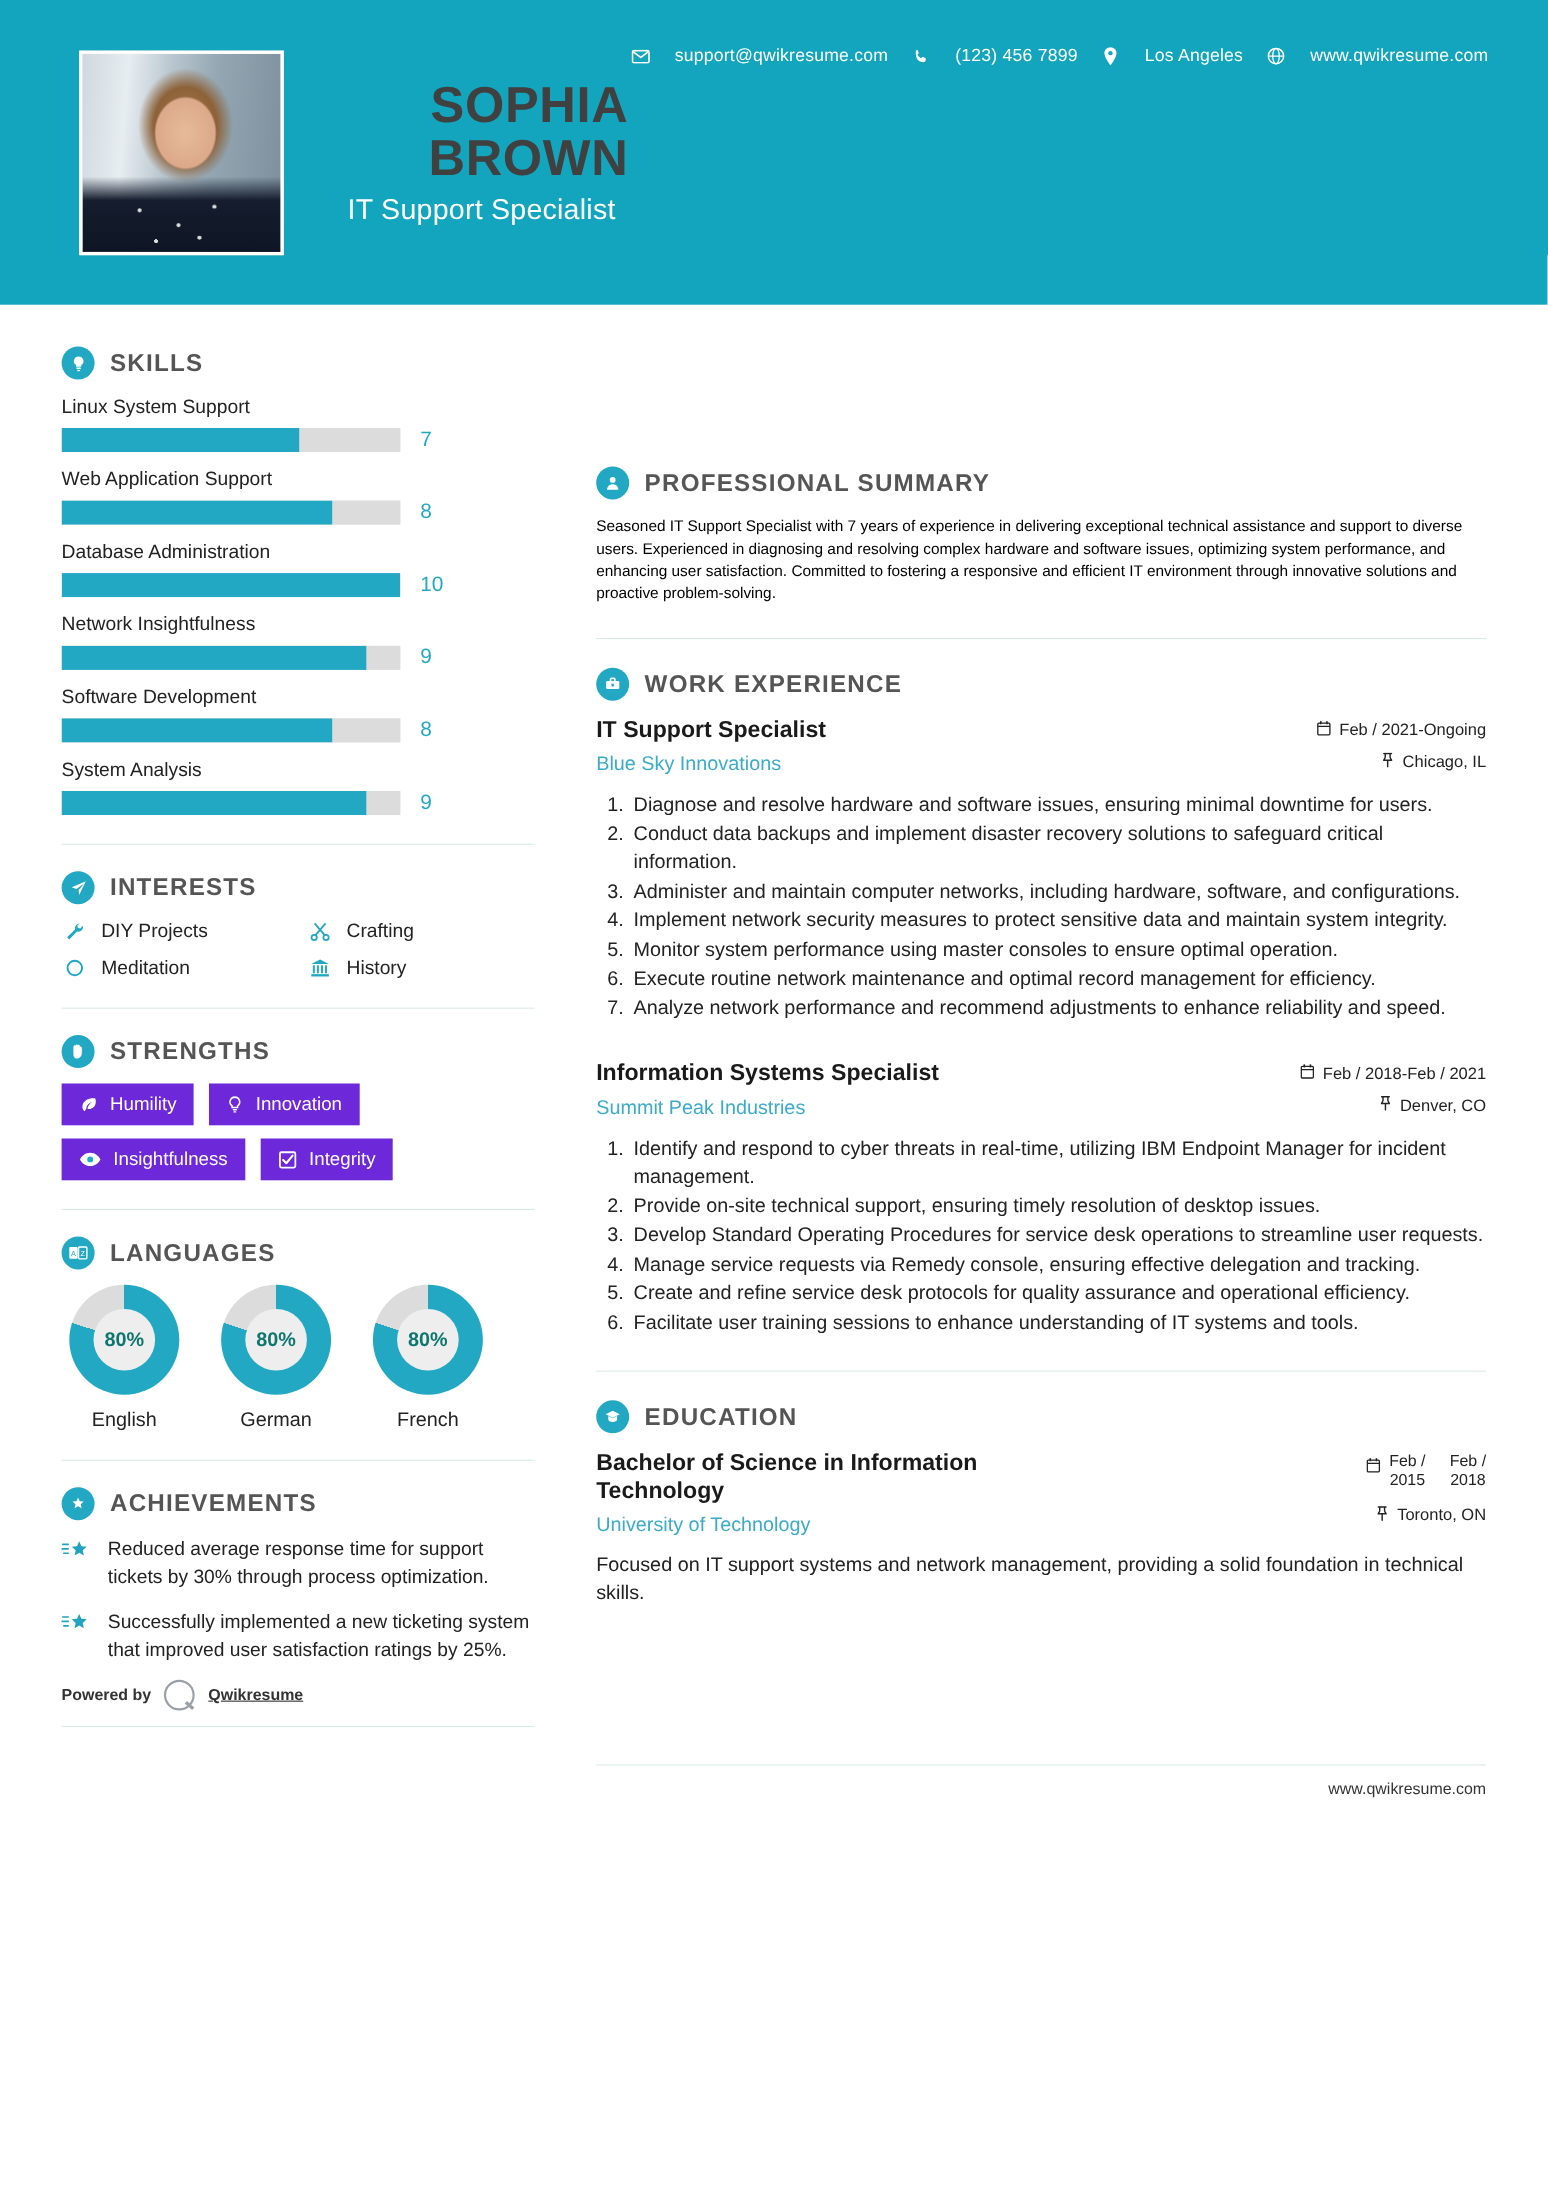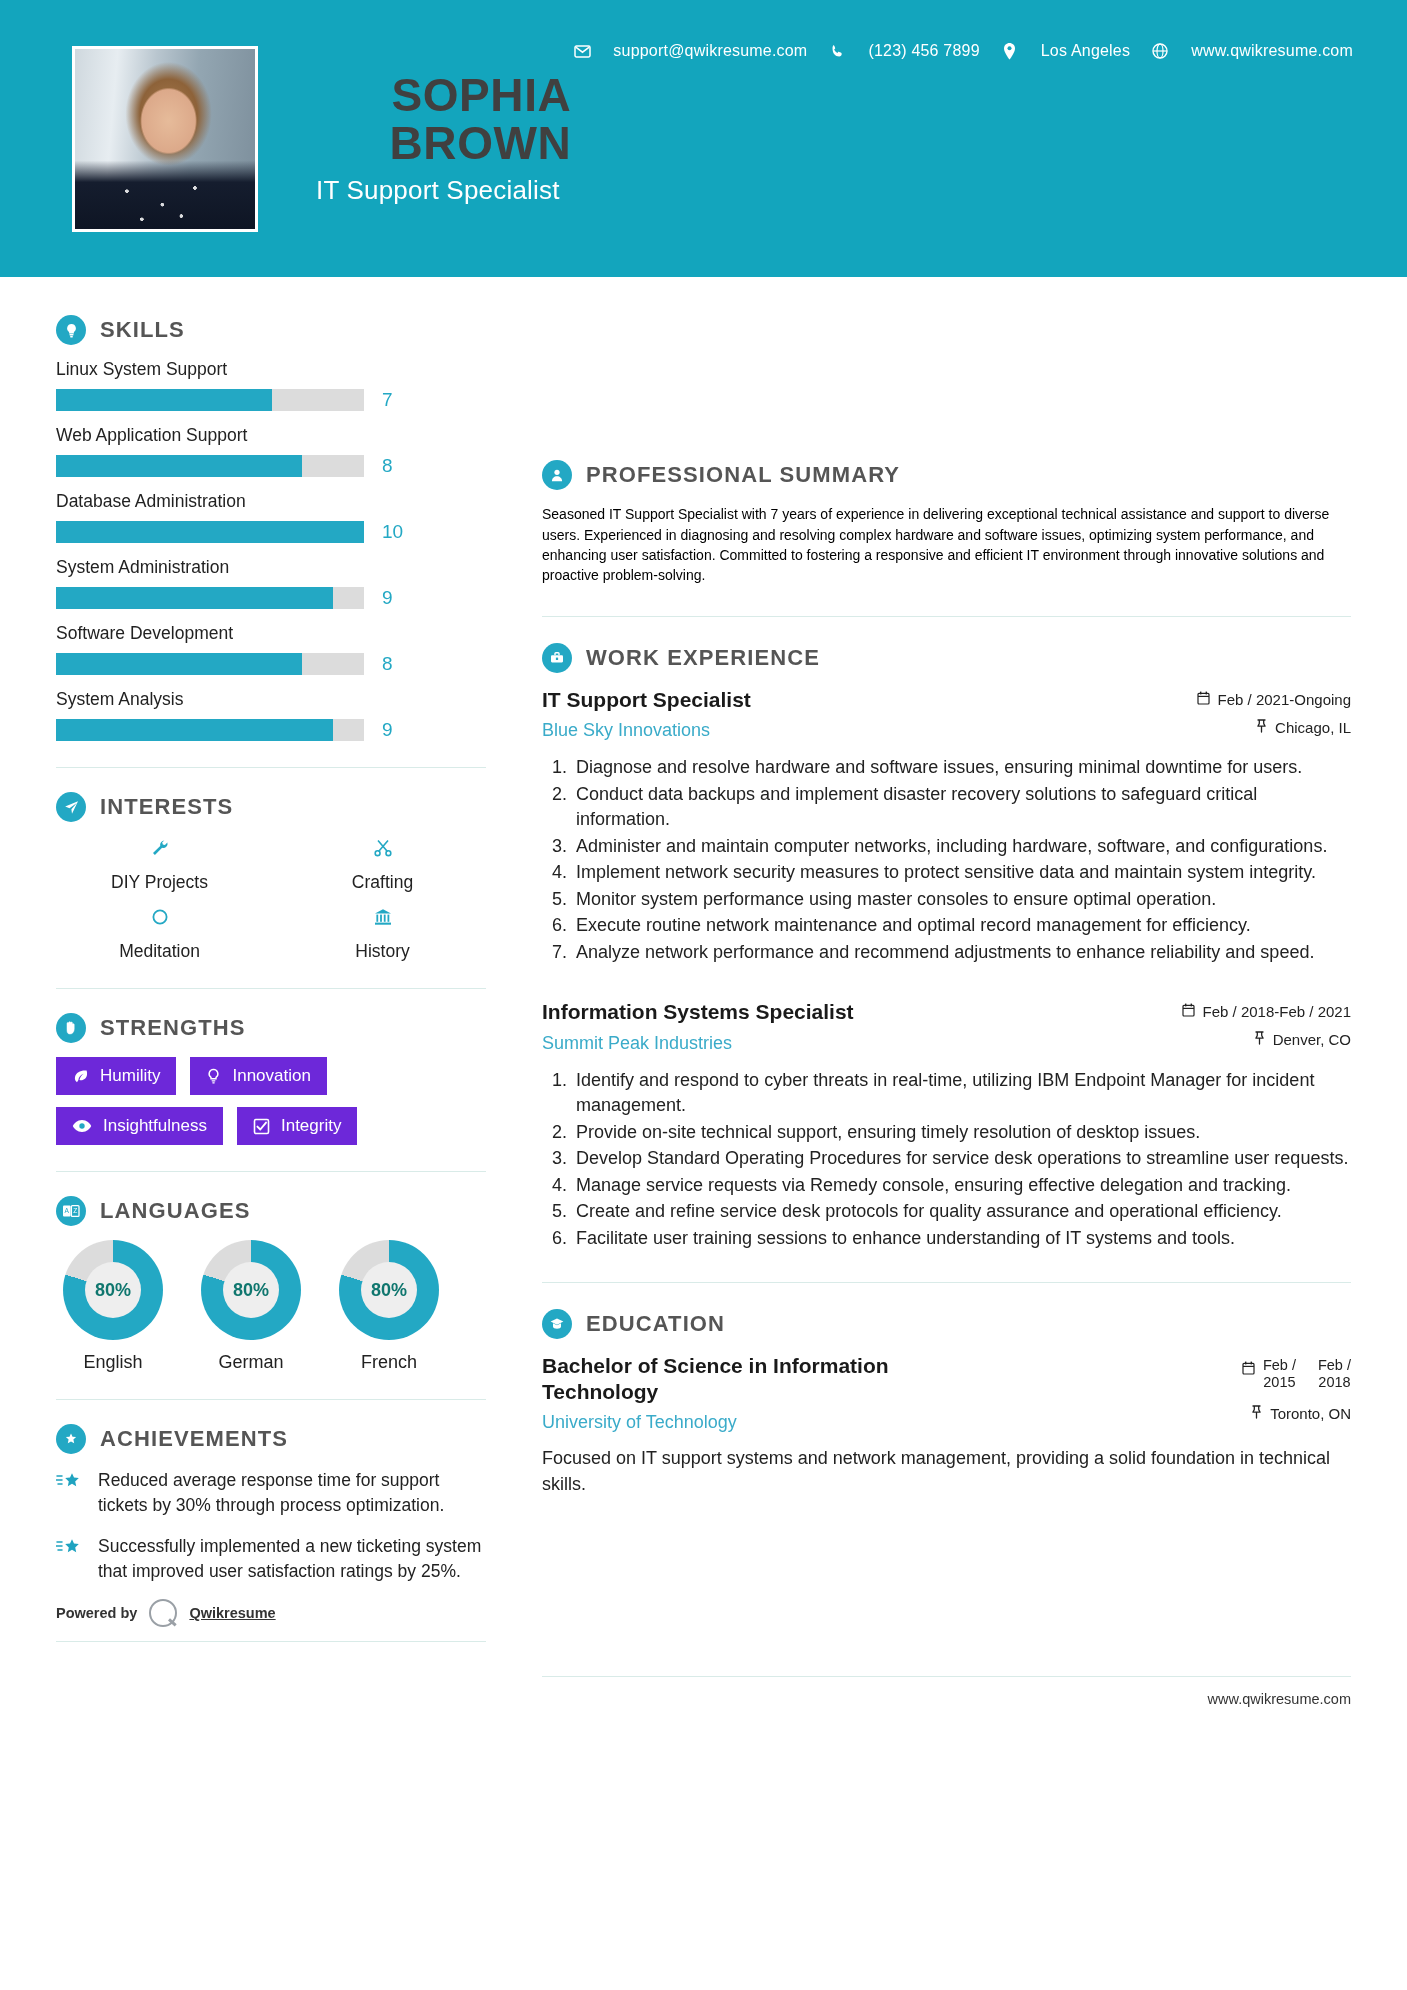--- a/index.html
+++ b/index.html
@@ -169,21 +169,20 @@
     grid-template-columns: 1fr 1fr;
     gap: 12px 16px;
     margin-top: 4px;
   }
   .interest {
     display: flex;
     align-items: center;
     gap: 12px;
     font-size: 17.5px;
     color: #222222;
-    flex-direction: column;
   }
   .interest .ic {
     width: 24px; flex: 0 0 24px;
     display: flex; align-items: center; justify-content: center;
     color: #23a8c4;
   }
 
   
   .strength-rows { display: flex; flex-direction: column; gap: 12px; margin-top: 4px; }
   .strength-line { display: flex; gap: 14px; }
@@ -422,21 +421,21 @@
     <div class="skill">
       <div class="skill-name">Database Administration</div>
       <div class="skill-row">
         <div class="skill-track">
           <div class="skill-fill" style="width:100%"></div>
         </div>
         <div class="skill-val">10</div>
       </div>
     </div>
     <div class="skill">
-      <div class="skill-name">System Administration</div>
+      <div class="skill-name">Network Insightfulness</div>
       <div class="skill-row">
         <div class="skill-track">
           <div class="skill-fill" style="width:90%"></div>
         </div>
         <div class="skill-val">9</div>
       </div>
     </div>
     <div class="skill">
       <div class="skill-name">Software Development</div>
       <div class="skill-row">

